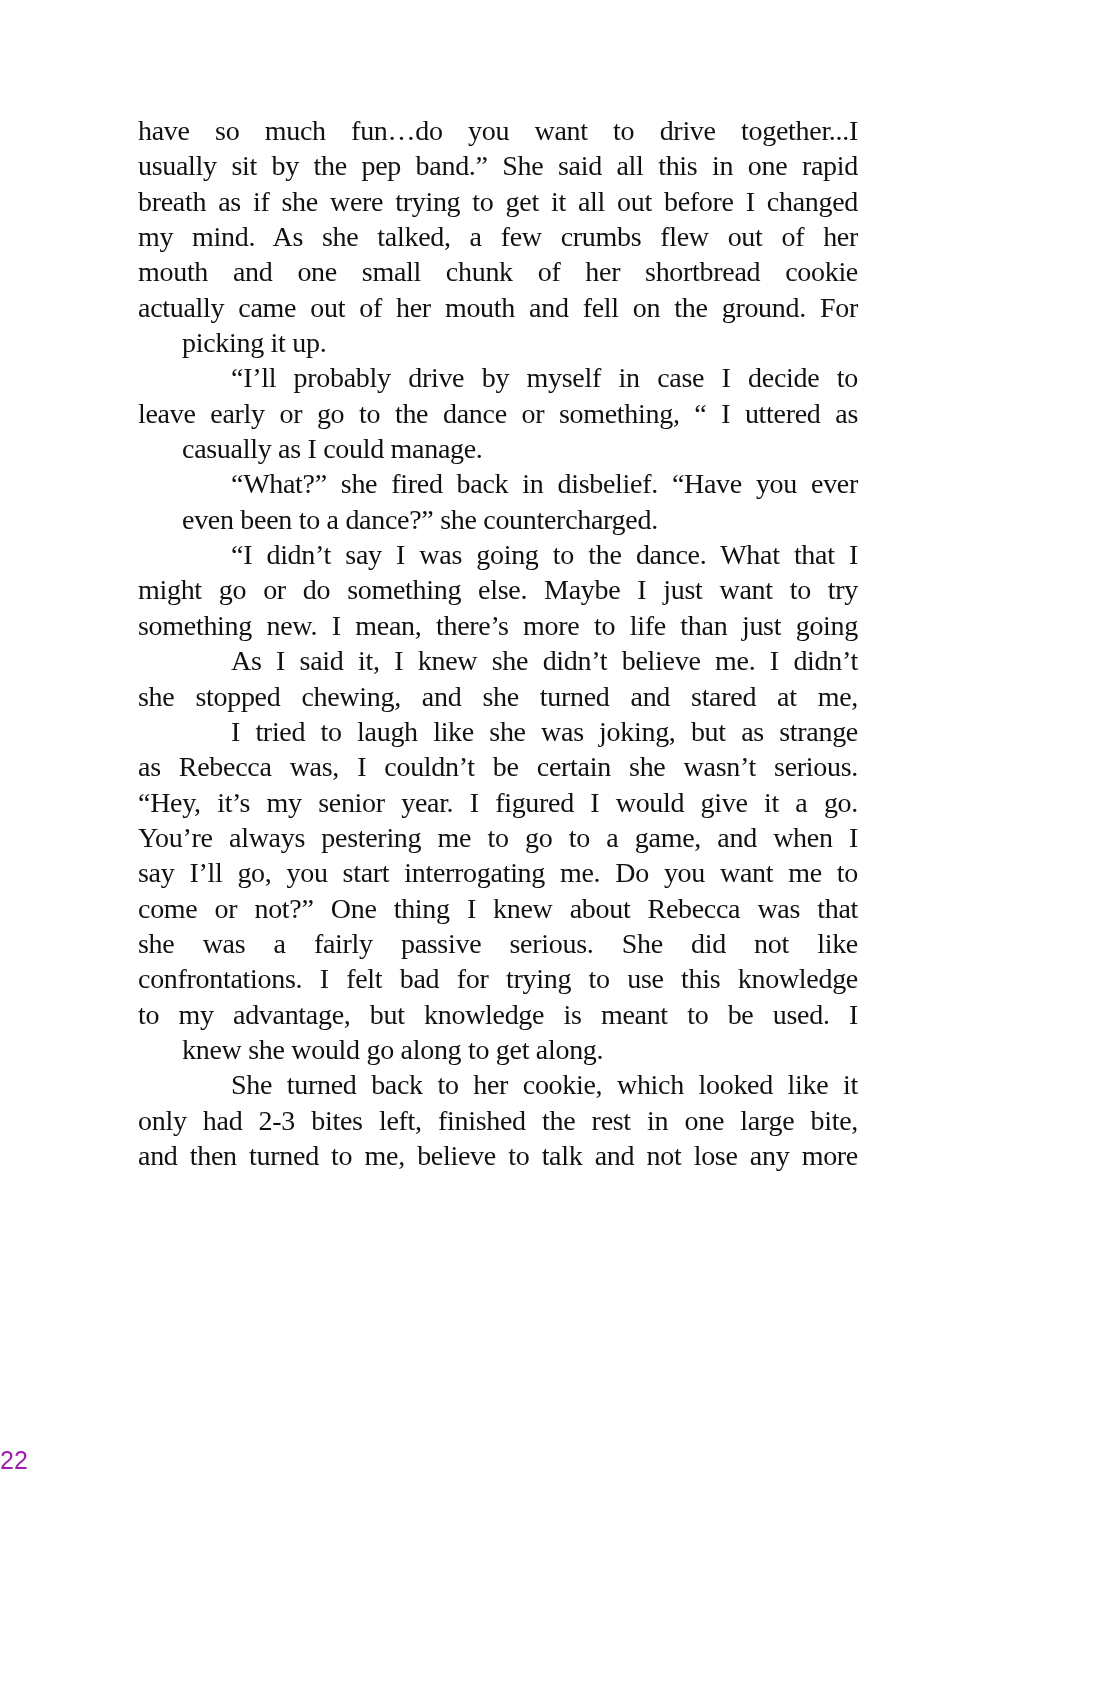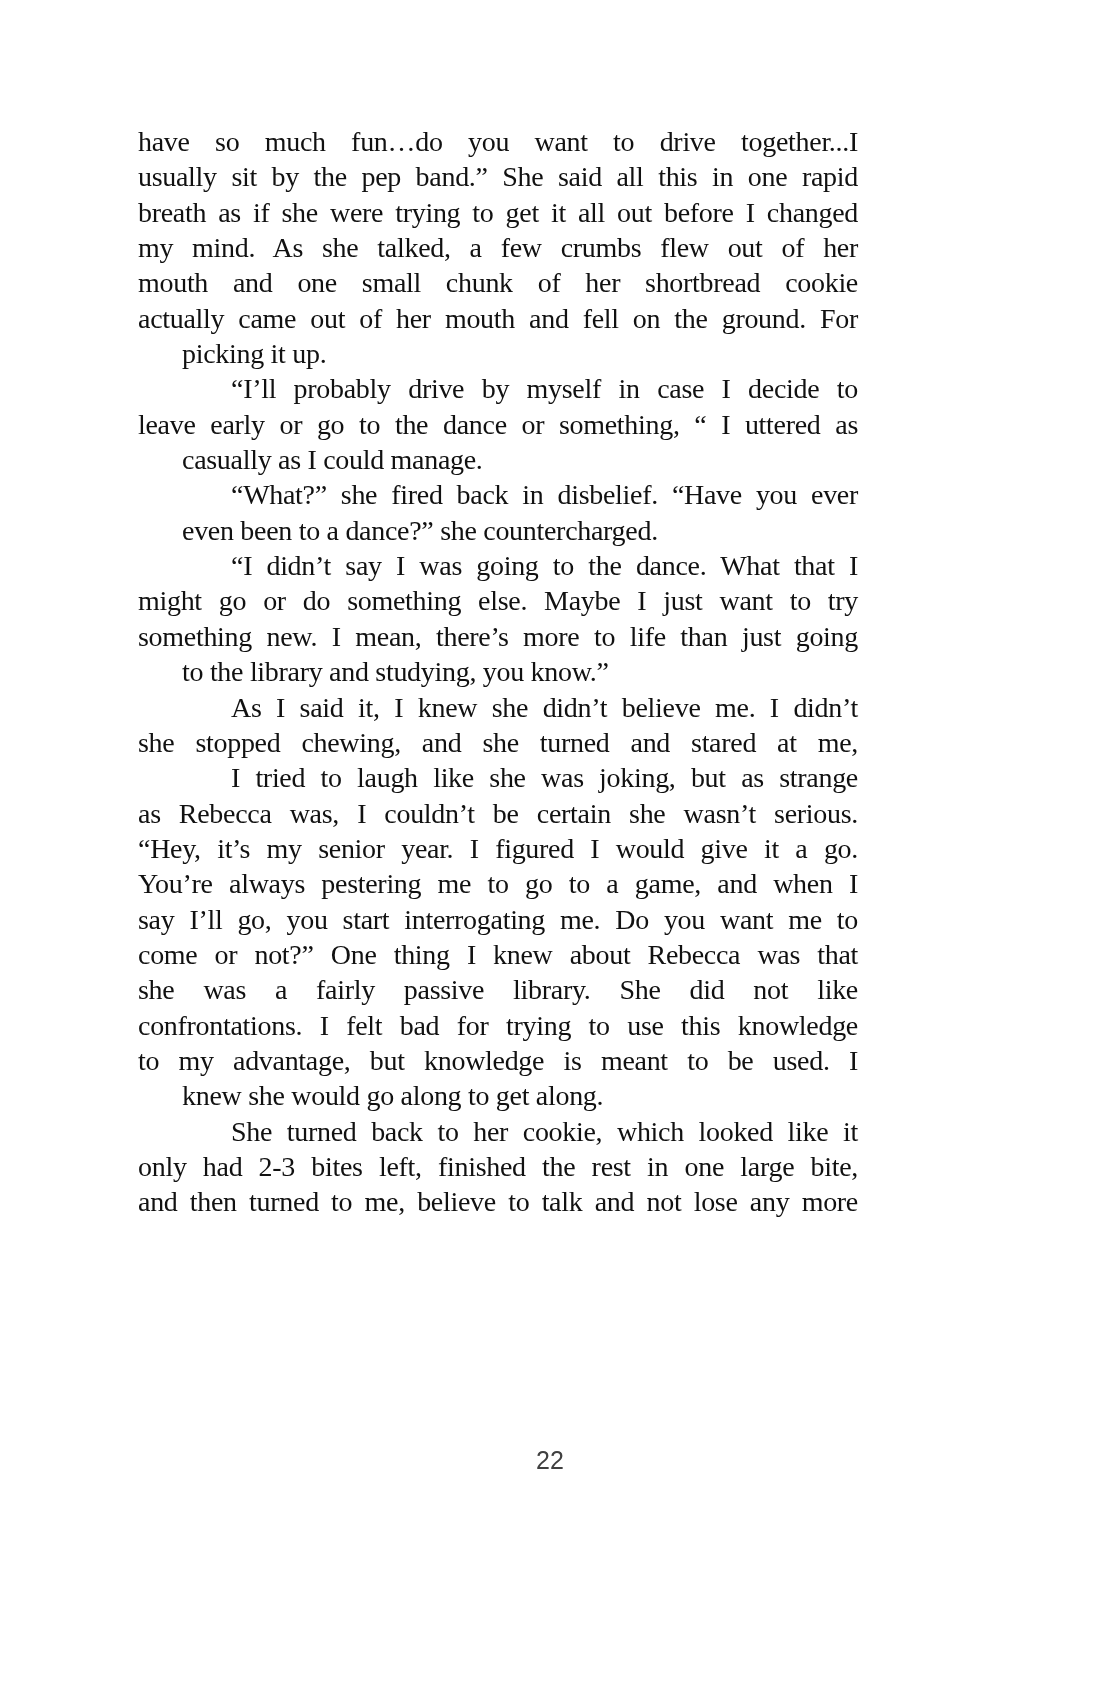--- a/index.html
+++ b/index.html
@@ -16,21 +16,21 @@
     .page {
       position: absolute;
       left: 0; top: 0;
       width: 1100px;
       height: 1700px;
       background: #ffffff;
     }
     .body-text {
       position: absolute;
       left: 138px;
-      top: 124px;
+      top: 113px;
       width: 720px;
       font-family: "Liberation Serif", "DejaVu Serif", serif;
       font-size: 28px;
       line-height: 35.35px;
       color: #111111;
     }
     .line {
       display: block;
       height: 35.35px;
       white-space: nowrap;
@@ -43,24 +43,24 @@
       margin-left: 44px;
     }
     .line.indent {
       padding-left: 93px;
     }
     .page-number {
       position: absolute;
       left: 0;
       width: 1100px;
       top: 1446px;
-      text-align: center;
+      text-align: left;
       font-family: "Liberation Sans", "DejaVu Sans", sans-serif;
       font-size: 25px;
-      color: #404040;
+      color: #a21caf;
     }
   </style>
 </head>
 <body>
 
 <div class="page">
   <div class="body-text">
 
     <div>
       <span class="line">have so much fun…do you want to drive together...I</span>
@@ -80,36 +80,35 @@
 
     <div>
       <span class="line indent">“What?” she fired back in disbelief. “Have you ever</span>
       <span class="line last">even been to a dance?” she countercharged.</span>
     </div>
 
     <div>
       <span class="line indent">“I didn’t say I was going to the dance. What that I</span>
       <span class="line">might go or do something else. Maybe I just want to try</span>
       <span class="line">something new. I mean, there’s more to life than just going</span>
-      <span class="line last">to the library and studying, you know.”</span>
     </div>
 
     <div>
       <span class="line indent">As I said it, I knew she didn’t believe me. I didn’t</span>
       <span class="line">she stopped chewing, and she turned and stared at me,</span>
     </div>
 
     <div>
       <span class="line indent">I tried to laugh like she was joking, but as strange</span>
       <span class="line">as Rebecca was, I couldn’t be certain she wasn’t serious.</span>
       <span class="line">“Hey, it’s my senior year. I figured I would give it a go.</span>
       <span class="line">You’re always pestering me to go to a game, and when I</span>
       <span class="line">say I’ll go, you start interrogating me. Do you want me to</span>
       <span class="line">come or not?” One thing I knew about Rebecca was that</span>
-      <span class="line">she was a fairly passive library. She did not like</span>
+      <span class="line">she was a fairly passive serious. She did not like</span>
       <span class="line">confrontations. I felt bad for trying to use this knowledge</span>
       <span class="line">to my advantage, but knowledge is meant to be used. I</span>
       <span class="line last">knew she would go along to get along.</span>
     </div>
 
     <div>
       <span class="line indent">She turned back to her cookie, which looked like it</span>
       <span class="line">only had 2-3 bites left, finished the rest in one large bite,</span>
       <span class="line">and then turned to me, believe to talk and not lose any more</span>
     </div>

